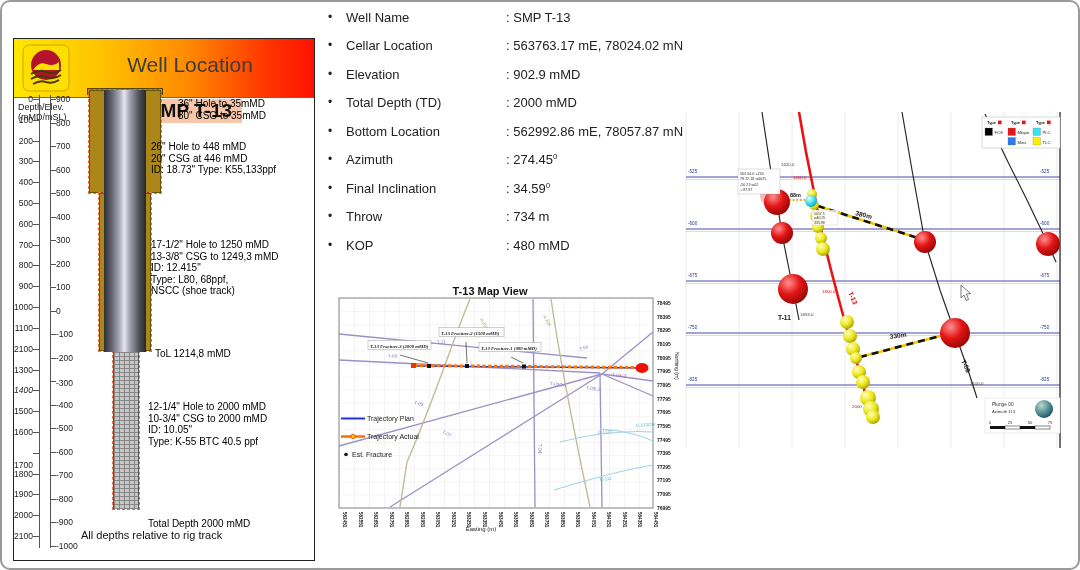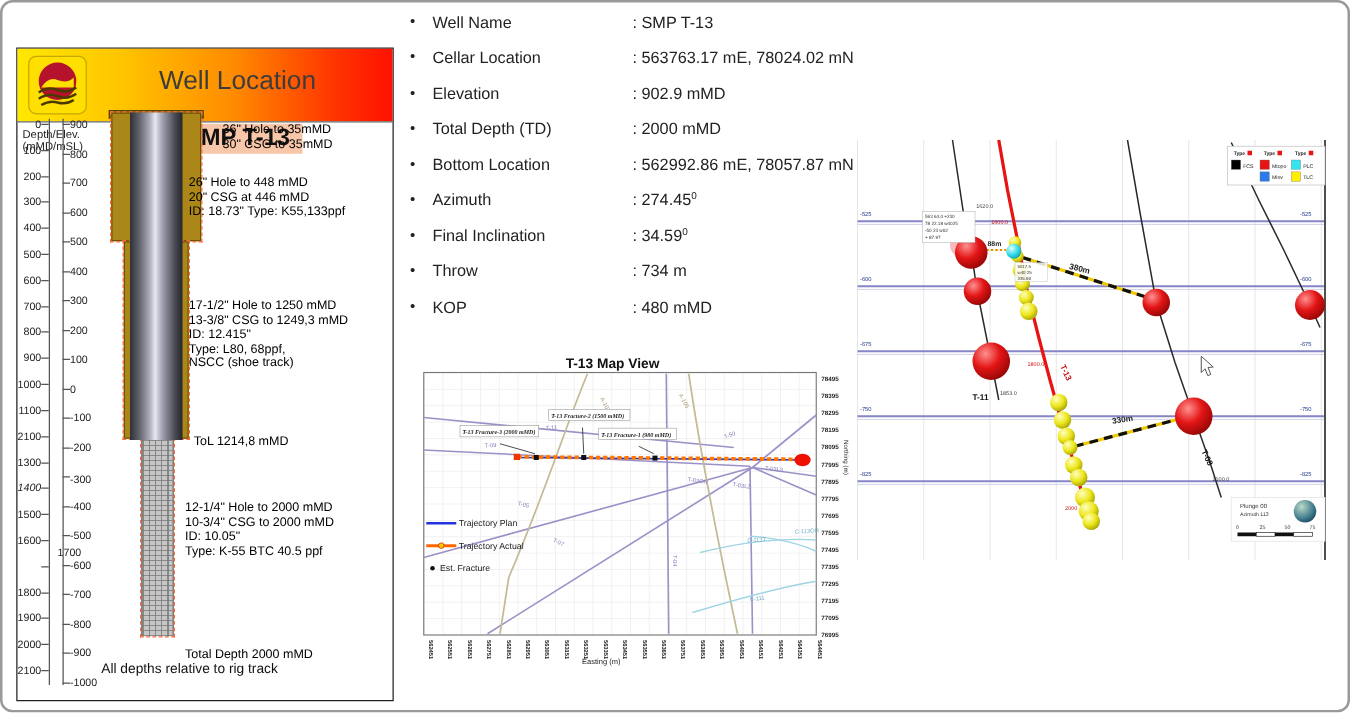--- a/index.html
+++ b/index.html
@@ -98,21 +98,21 @@
         <div class="rd" style="top:309.71999999999997px;">2100</div>
         <div class="tk" style="left:19px;top:309.71999999999997px;width:6px;"></div>
         <div class="rd" style="top:330.53px;">1300</div>
         <div class="tk" style="left:19px;top:330.53px;width:6px;"></div>
         <div class="rd" style="top:351.34px;font-style:italic;">1400</div>
         <div class="tk" style="left:19px;top:351.34px;width:6px;"></div>
         <div class="rd" style="top:372.15px;">1500</div>
         <div class="tk" style="left:19px;top:372.15px;width:6px;"></div>
         <div class="rd" style="top:392.96px;">1600</div>
         <div class="tk" style="left:19px;top:392.96px;width:6px;"></div>
-        <div class="rd" style="top:403px;margin-left:32px;">1700</div>
+        <div class="rd" style="top:426px;">1700</div>
         <div class="tk" style="left:19px;top:413.77px;width:6px;"></div>
         <div class="rd" style="top:434.58px;">1800</div>
         <div class="tk" style="left:19px;top:434.58px;width:6px;"></div>
         <div class="rd" style="top:455.39px;">1900</div>
         <div class="tk" style="left:19px;top:455.39px;width:6px;"></div>
         <div class="rd" style="top:476.2px;">2000</div>
         <div class="tk" style="left:19px;top:476.2px;width:6px;"></div>
         <div class="rd" style="top:497.01px;">2100</div>
         <div class="tk" style="left:19px;top:497.01px;width:6px;"></div>
         <div class="re" style="top:60px;">900</div>

